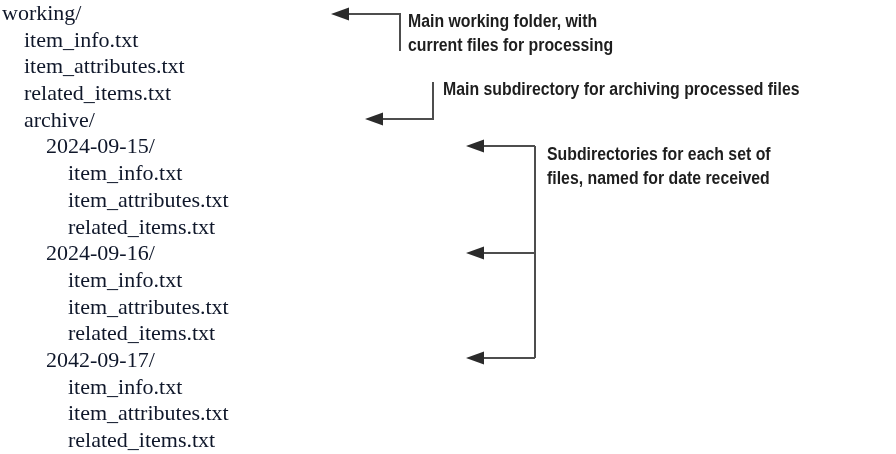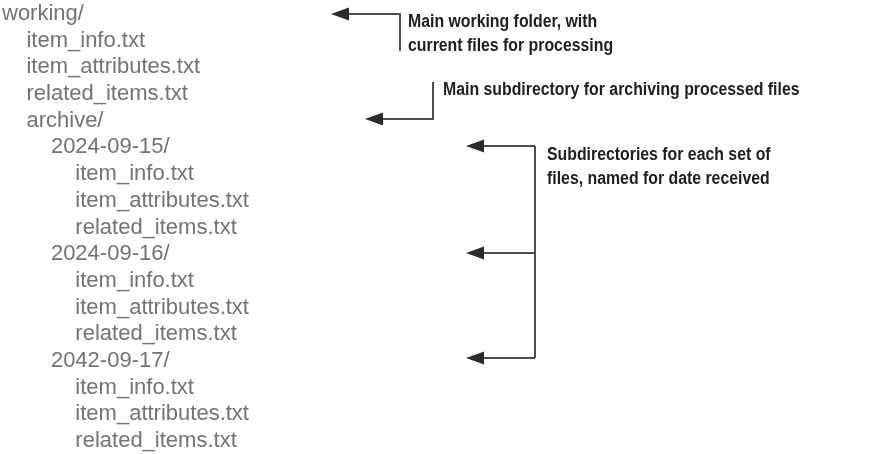--- a/index.html
+++ b/index.html
@@ -11,24 +11,24 @@
     position: relative;
     width: 896px;
     height: 454px;
     background: #ffffff;
     overflow: hidden;
   }
   #tree {
     position: absolute;
     left: 2px;
     top: 0;
-    font-family: Liberation Sans, sans-serif;
+    font-family: Liberation Serif, serif;
     font-size: 22px;
     line-height: 26.7px;
-    color: #737373;
+    color: #0f172a;
     white-space: pre;
   }
   .tree-line {
     height: 26.7px;
     white-space: pre;
   }
   #arrows {
     position: absolute;
     left: 0;
     top: 0;

